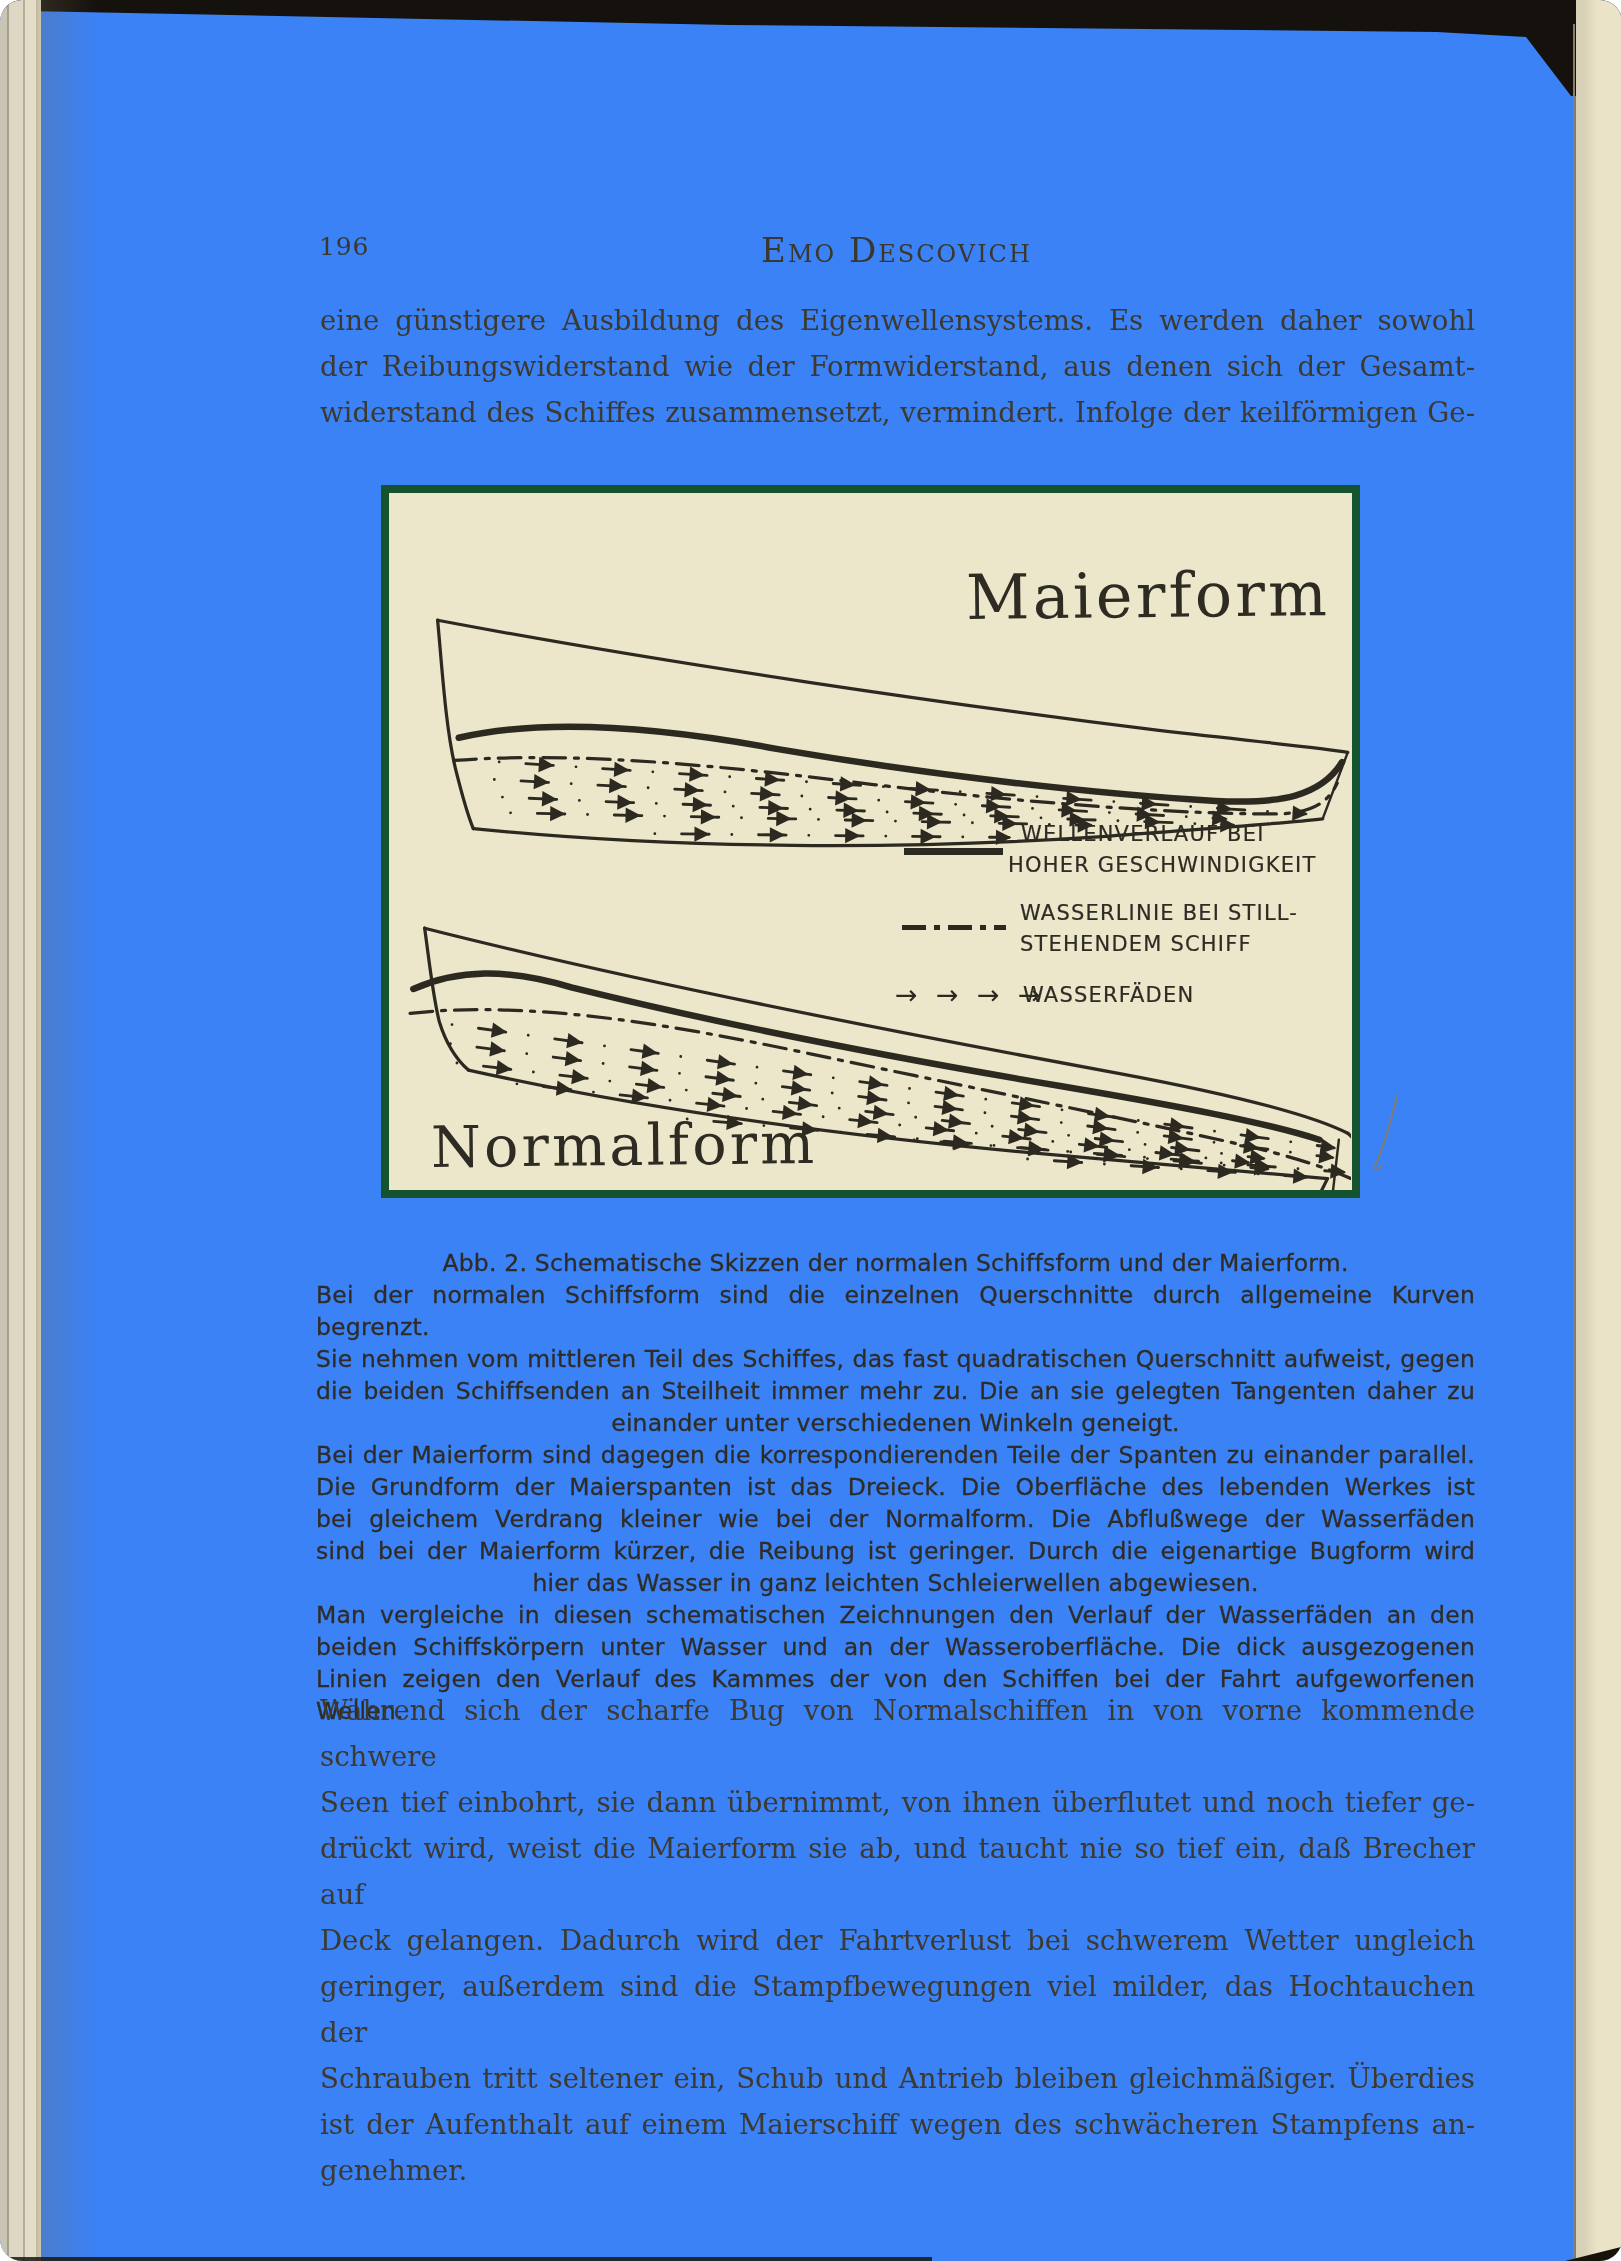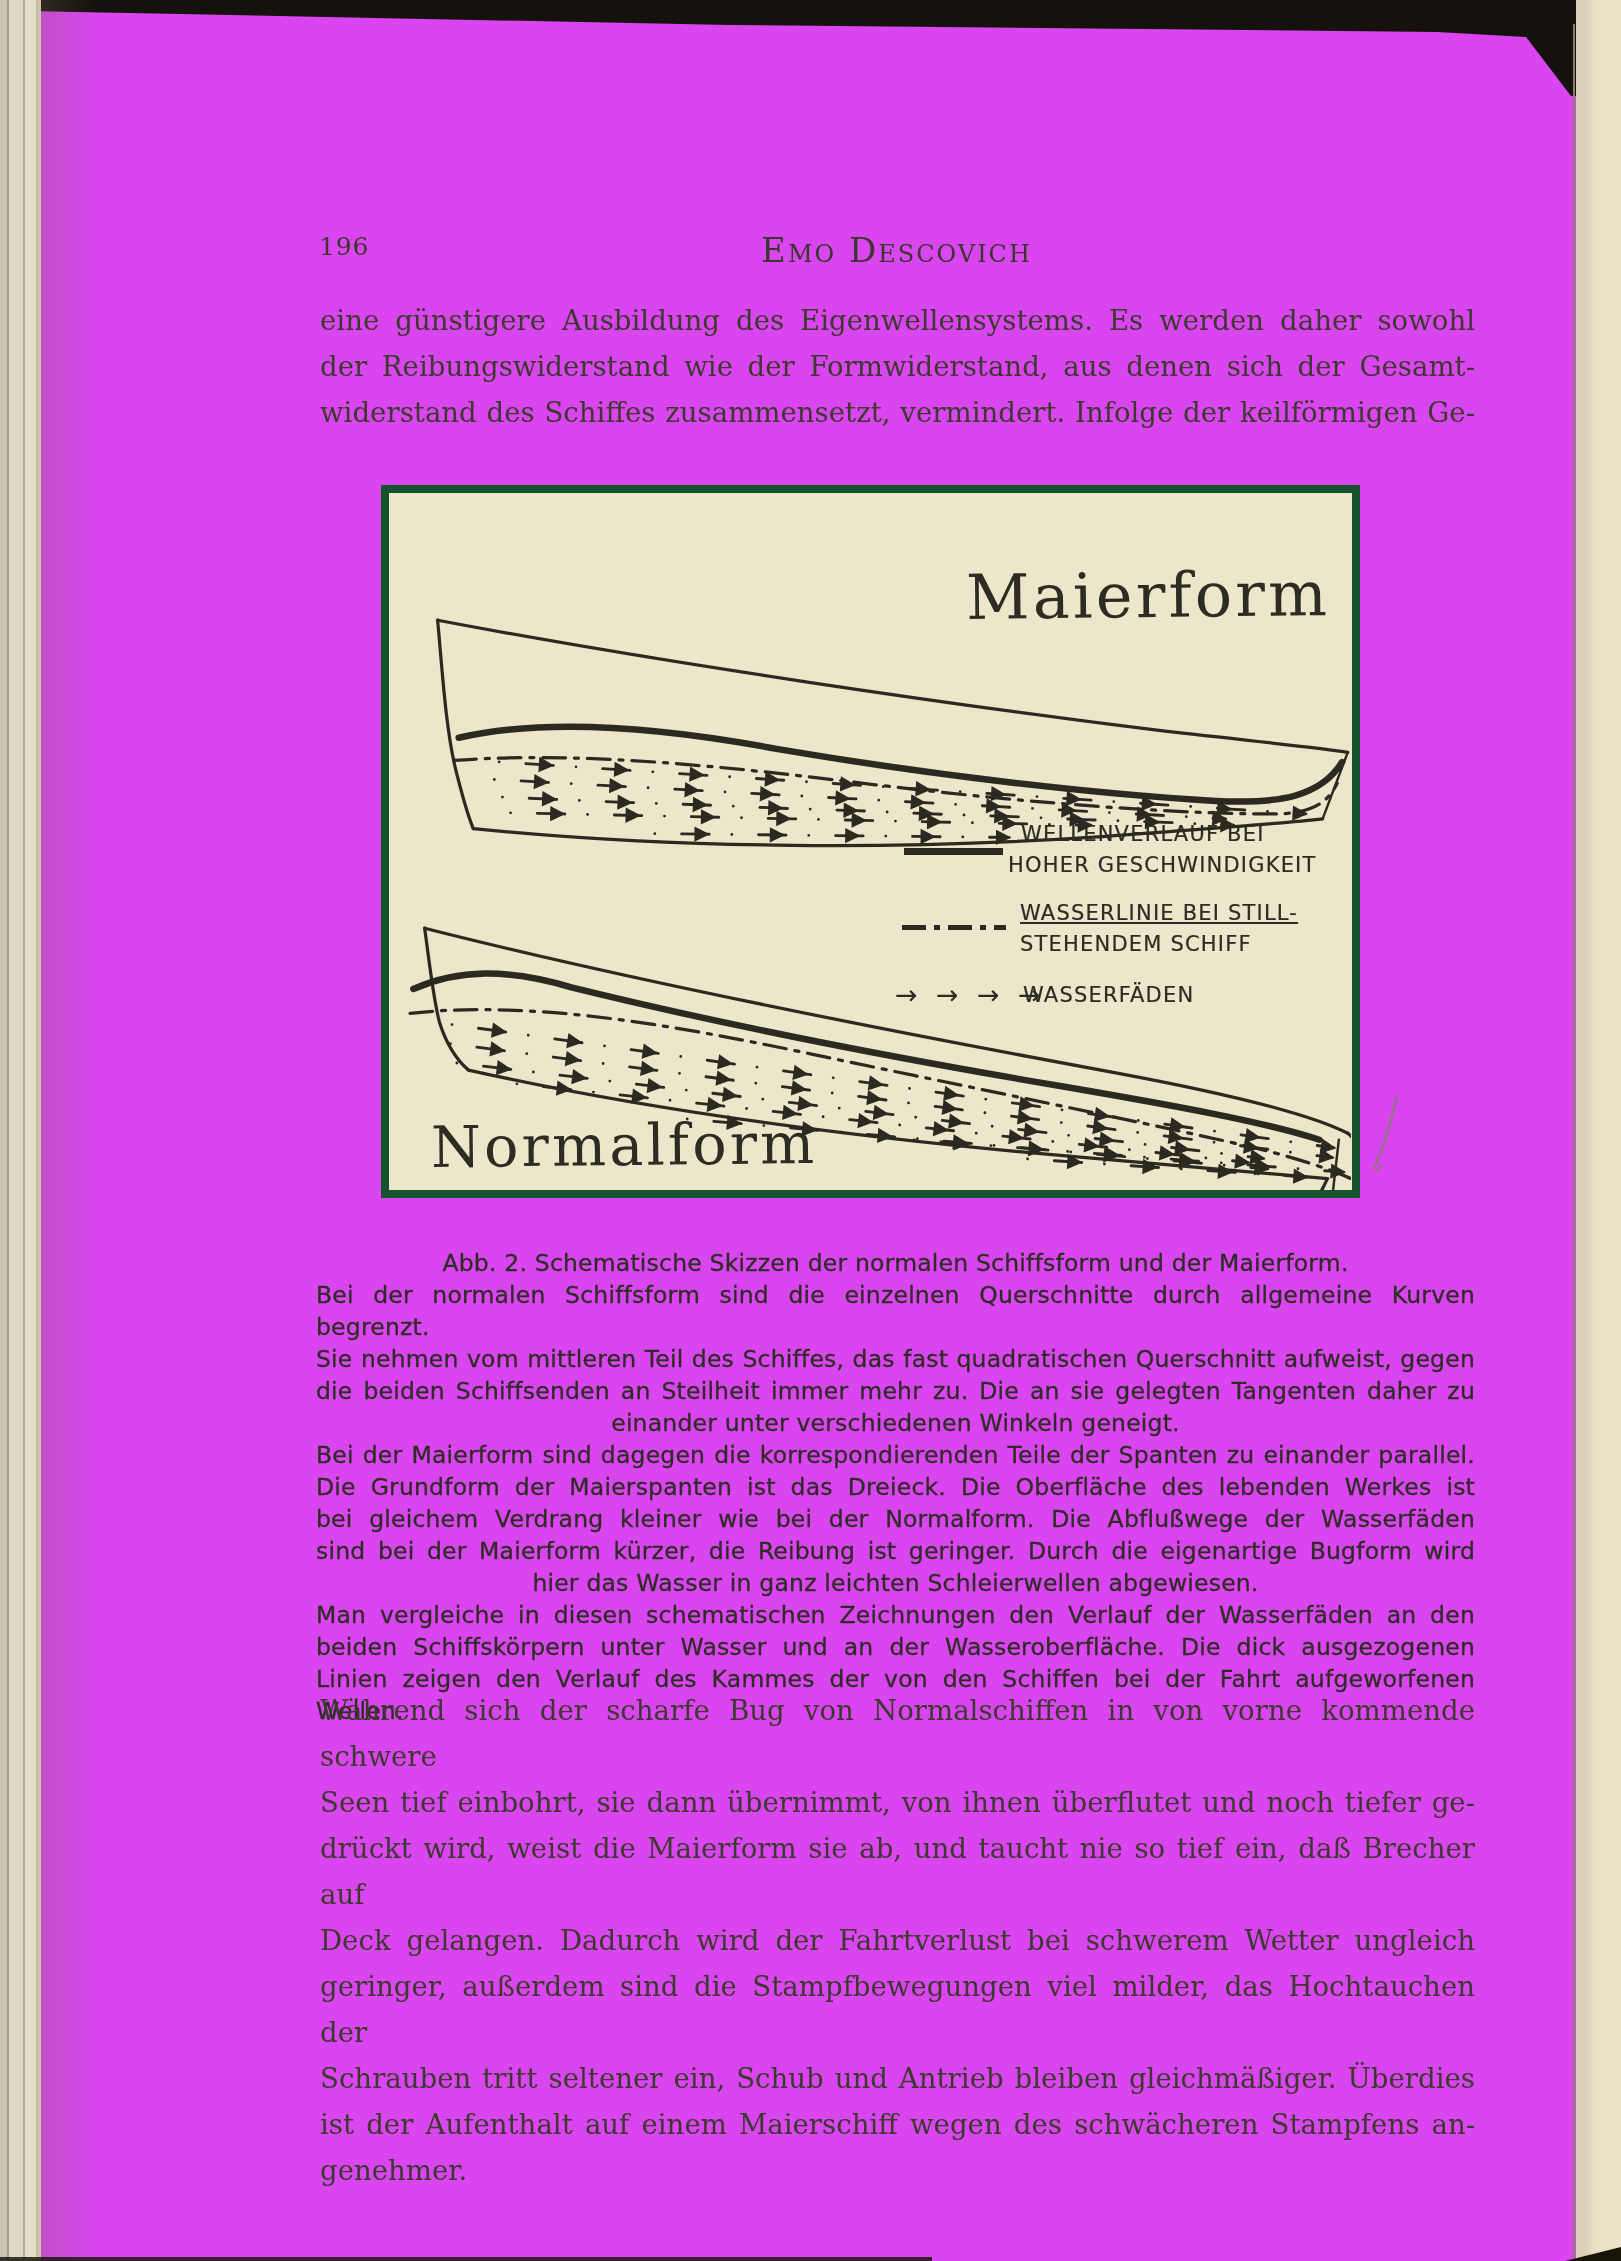--- a/index.html
+++ b/index.html
@@ -1,17 +1,17 @@
 <!DOCTYPE html>
 <html style="font-size:13px"><head>
 <meta charset="utf-8">
 <style>
   html,body{margin:0;padding:0;}
-  .shot{position:relative;width:1622px;height:2261px;background:#d946ef;overflow:hidden;
-        font-family:"DejaVu Serif",serif;color:#3b372d;}
+  .shot{position:relative;width:1622px;height:2261px;background:#3b82f6;overflow:hidden;
+        font-family:"DejaVu Serif",serif;color:#3b372d;border-radius:22px;}
   
   .topstrip{position:absolute;left:0;top:0;width:1622px;height:105px;background:#15120d;
     clip-path:polygon(0 0,1622px 0,1622px 96px,1571px 96px,1526px 37px,1437px 32px,730px 25px,0 10.5px);}
   .leftedge{position:absolute;left:0;top:0;width:41px;height:2261px;
     background:linear-gradient(90deg,#c9c4b3 0 6.5px,#a49e8a 6.5px 9px,#ddd7c3 9px 23px,#b3ad99 23px 25px,#e4ddc8 25px 36px,#c2bca7 36px 38px,#ece5c9 38px);}
   .spineshade{position:absolute;left:38px;top:0;width:57px;height:2261px;
     background:linear-gradient(90deg,rgba(120,110,85,.28),rgba(120,110,85,0));}
   .rightpage{position:absolute;left:1576px;top:0;width:45px;height:2261px;
     background:linear-gradient(90deg,#d8d1b7 0 8px,#eae3c7 21px);}
   .rightline{position:absolute;left:1573px;top:24px;width:2.4px;height:2237px;background:#857f6b;}
@@ -122,21 +122,21 @@
       </g>
     </svg>
 
     <div class="figlabel lab-maier">Maierform</div>
     <div class="figlabel lab-normal">Normalform</div>
 
     <div class="legsample-solid"></div>
     <div class="legtxt" style="left:632px;top:329px;">WELLENVERLAUF BEI</div>
     <div class="legtxt" style="left:619px;top:360px;">HOHER GESCHWINDIGKEIT</div>
     <div class="legsample-dash"></div>
-    <div class="legtxt" style="left:631px;top:408px;text-decoration:underline;">WASSERLINIE BEI STILL-</div>
+    <div class="legtxt" style="left:631px;top:408px;">WASSERLINIE BEI STILL-</div>
     <div class="legtxt" style="left:631px;top:439px;">STEHENDEM SCHIFF</div>
     <div class="legarrows">→ → → →</div>
     <div class="legtxt" style="left:634px;top:490px;">WASSERFÄDEN</div>
   </div>
 
   <svg class="checkmark" width="36" height="81" viewBox="0 0 44 100">
     <path d="M34,2 C26,36 18,64 8,86 C5,92 10,94 15,88" stroke="#837d6c" stroke-width="2.5" fill="none" stroke-linecap="round"></path>
   </svg>
 
   <div class="caption">

